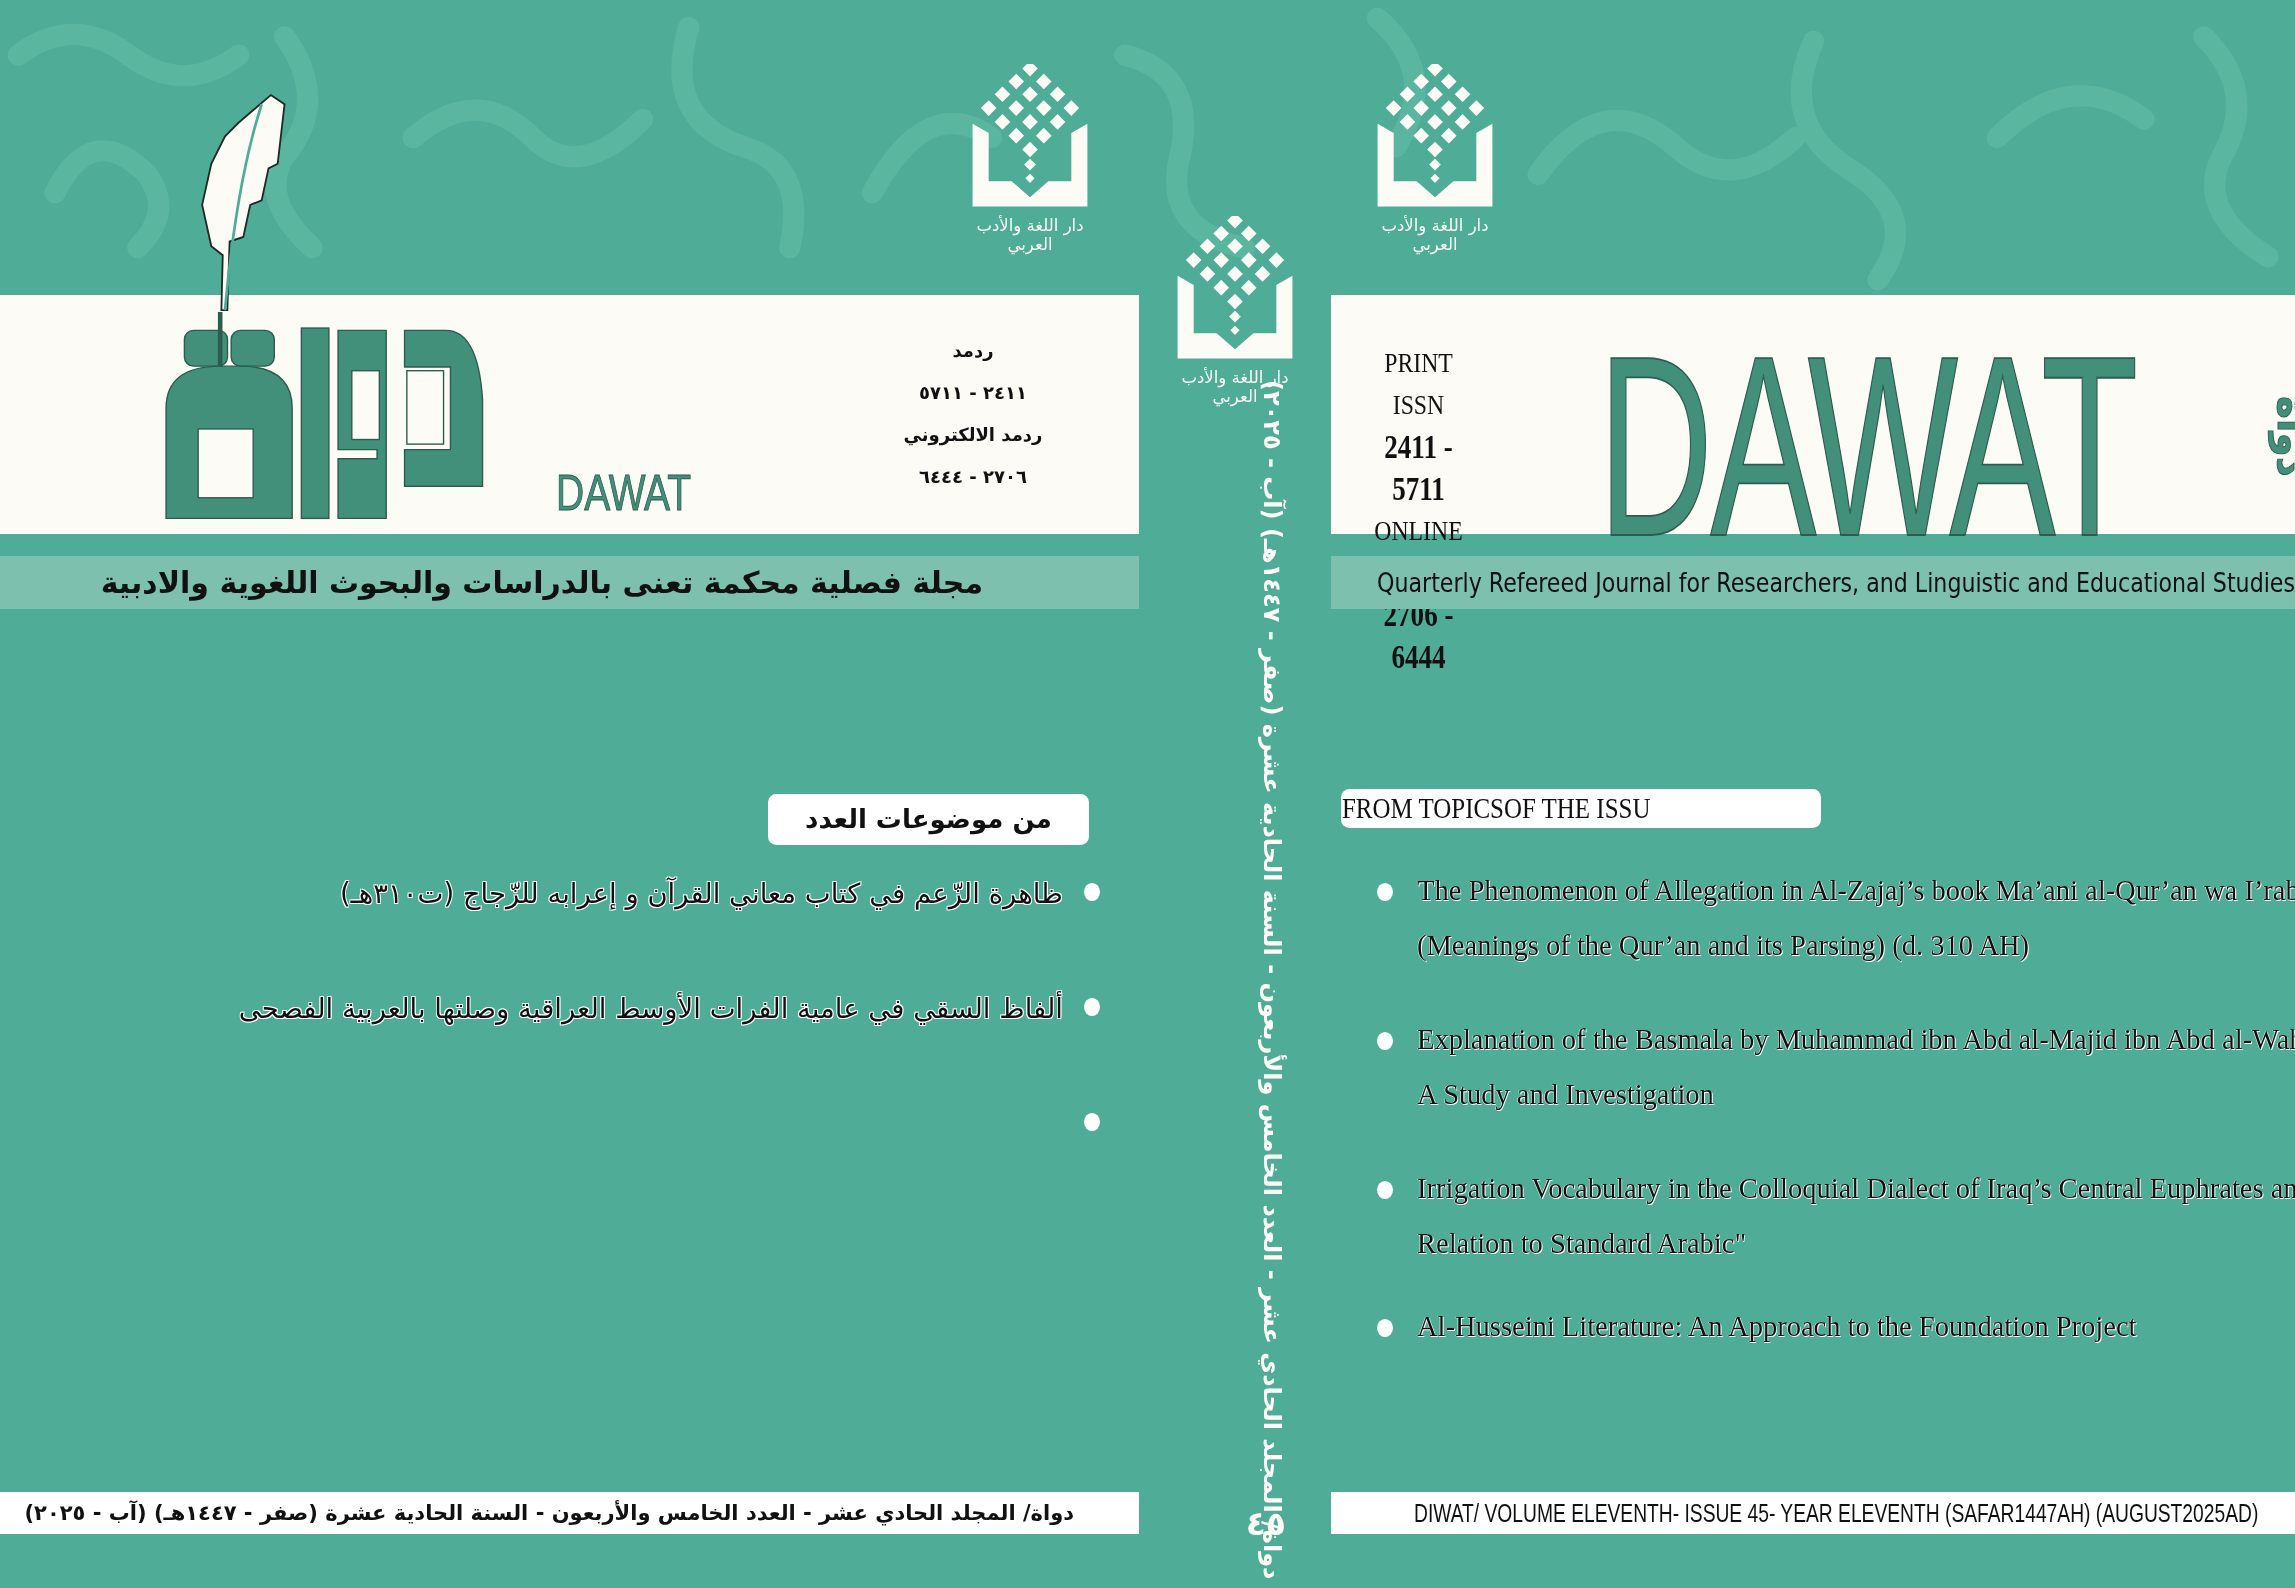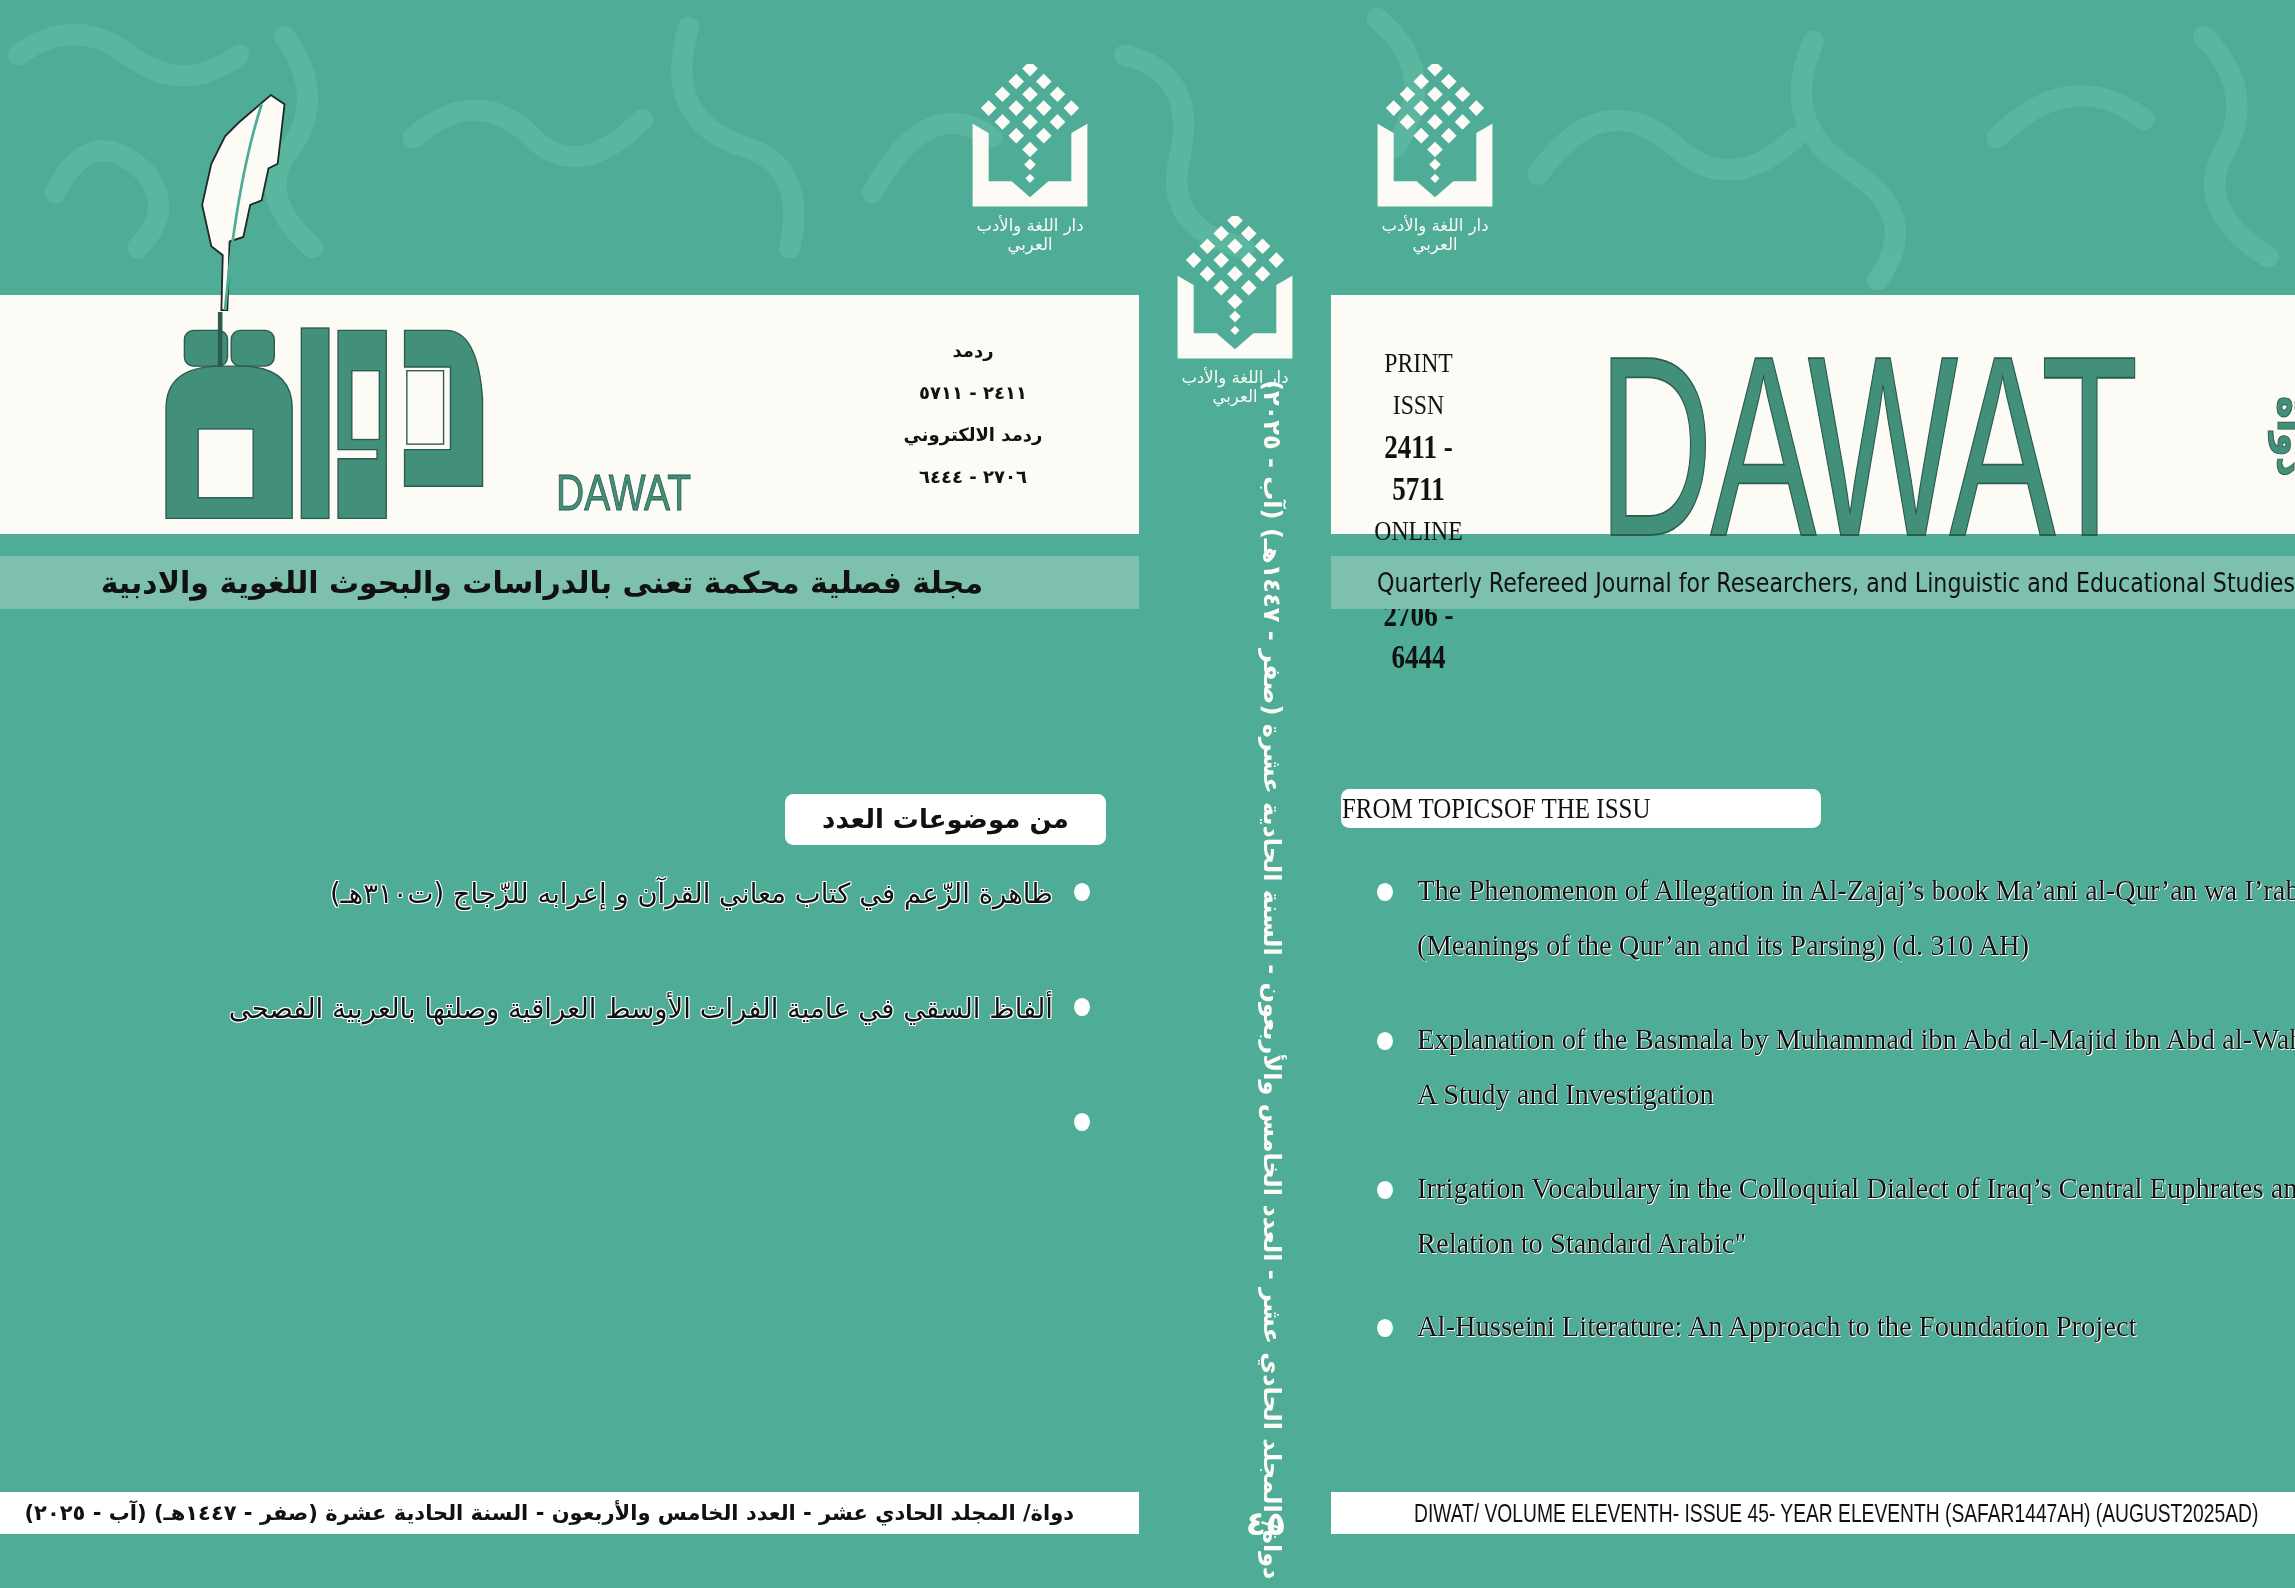--- a/index.html
+++ b/index.html
@@ -31,27 +31,27 @@
   
   .emblem{width:124px;}
   .emb-back{left:968px;top:64px;}
   .emb-front{left:1373px;top:64px;}
   .emb-spine{left:1173px;top:216px;}
   .emblem-cap{color:#fdfbf6;font-size:16.5px;text-align:center;direction:rtl;font-family:"DejaVu Sans",sans-serif;margin-top:2.8px;}
   
   .topics-box{background:#fff;border-radius:8.3px;color:#111;}
   .tb-front{left:1341px;top:789px;width:480px;height:39px;line-height:39px;font-size:29px;padding-left:1px;box-sizing:border-box;font-family:Liberation Serif, serif;}
   .tb-front span{display:inline-block;transform:scaleX(0.86);transform-origin:left center;white-space:nowrap;}
-  .tb-back{left:768px;top:794px;width:321px;height:51px;line-height:51px;font-size:26px;font-weight:bold;text-align:center;direction:rtl;font-family:"DejaVu Sans",sans-serif;margin-left:17px;}
+  .tb-back{left:768px;top:794px;width:321px;height:51px;line-height:51px;font-size:26px;font-weight:bold;text-align:center;direction:rtl;font-family:"DejaVu Sans",sans-serif;}
   
   .tl-front{left:1373px;top:863px;width:1083px;}
   .tl-front .item{position:relative;padding-left:44px;font-family:"Liberation Serif",serif;font-size:28.5px;line-height:55px;color:#111;text-shadow:0.9px 0.9px 0 #fff,-0.5px -0.5px 0 #fff;}
   .tl-front .item .bullet{position:absolute;left:3.7px;top:20px;width:16.5px;height:18.4px;border-radius:50%;background:#fff;}
   .tl-front .gap1{height:39px;}
-  .tl-back{left:144px;top:863px;width:960px;direction:rtl;}
+  .tl-back{left:154px;top:863px;width:960px;direction:rtl;}
   .tl-back .item{position:relative;padding-right:51px;font-family:"DejaVu Sans",sans-serif;font-size:27.5px;line-height:60px;color:#111;text-align:right;text-shadow:0.9px 0.9px 0 #fff,-0.9px -0.9px 0 #fff,0.9px -0.9px 0 #fff,-0.9px 0.9px 0 #fff;margin-bottom:55px;white-space:nowrap;}
   .tl-back .item .bullet{position:absolute;right:13.8px;top:20px;width:16.5px;height:18.4px;border-radius:50%;background:#fff;}
   
   .spine-text{left:1194px;top:459px;width:92px;height:1120px;writing-mode:vertical-rl;color:#fdfbf6;font-size:24px;font-weight:bold;font-family:"DejaVu Sans",sans-serif;text-align:center;direction:rtl;white-space:nowrap;}
   .spine-num{left:1194px;top:1504px;width:92px;text-align:right;color:#fdfbf6;font-size:33px;font-weight:bold;font-family:"DejaVu Sans",sans-serif;}
   
   .foot-back{left:0;top:1492px;width:1139px;height:42px;background:#fff;}
   .foot-back-text{left:46px;top:1492px;width:1028px;height:42px;line-height:42px;font-size:21px;font-weight:bold;text-align:right;direction:rtl;font-family:"DejaVu Sans",sans-serif;color:#111;white-space:nowrap;}
   .foot-front{left:1331px;top:1492px;width:1139px;height:42px;background:#fff;}
   .foot-front-text{left:1414px;top:1492px;height:42px;line-height:42px;font-size:26px;color:#111;white-space:nowrap;transform:scaleX(0.74);transform-origin:left center;}

